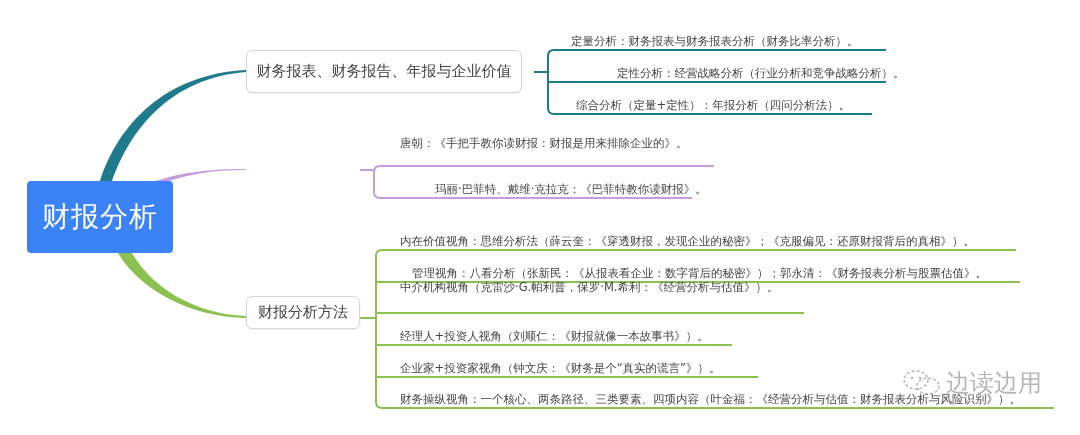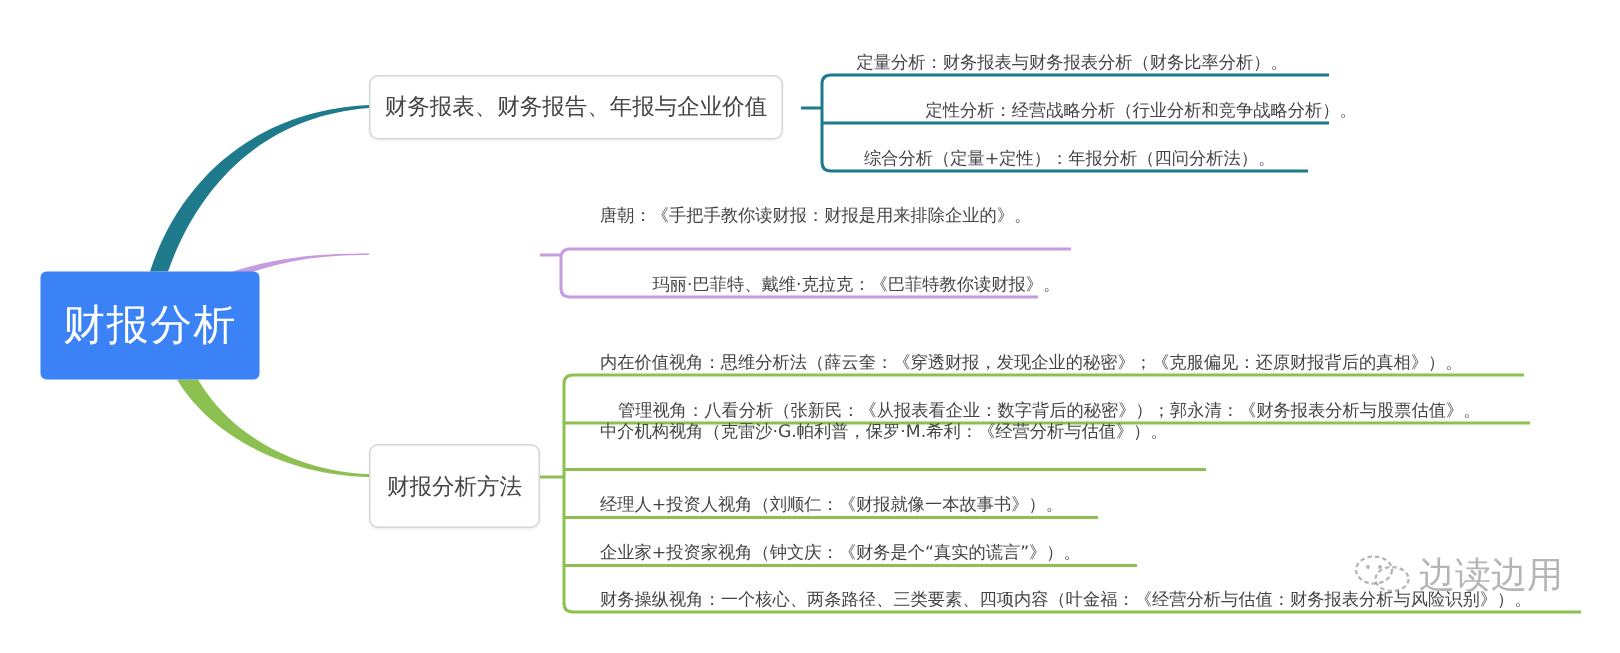--- a/index.html
+++ b/index.html
@@ -13,21 +13,21 @@
       color: #ffffff; font-size: 28px; display: flex; align-items: center; justify-content: center;
       letter-spacing: 1px;
     }
     .branch {
       position: absolute; background: #ffffff; border: 1px solid #d6d6d6; border-radius: 6px;
       font-size: 15px; color: #444; display: flex; align-items: center; justify-content: center;
       white-space: nowrap; box-shadow: 0 1px 2px rgba(0,0,0,0.06);
     }
     .b1 { left: 246px; top: 50px; width: 276px; height: 43px; }
     .b2 { left: 246px; top: 149px; width: 114px; height: 43px; }
-    .b3 { left: 246px; top: 296px; width: 114px; height: 56px; }
+    .b3 { left: 246px; top: 296px; width: 114px; height: 33px; }
     .leaf {
       position: absolute; font-size: 11.5px; color: #444; white-space: nowrap; line-height: 14px;
     }
     .watermark {
       position: absolute; left: 902px; top: 367px; display: flex; align-items: center; gap: 4px;
       color: rgba(120,120,120,0.55); font-size: 24px;
     }
     .wm-icon { width: 40px; height: 28px; }
   </style>
 </head>

